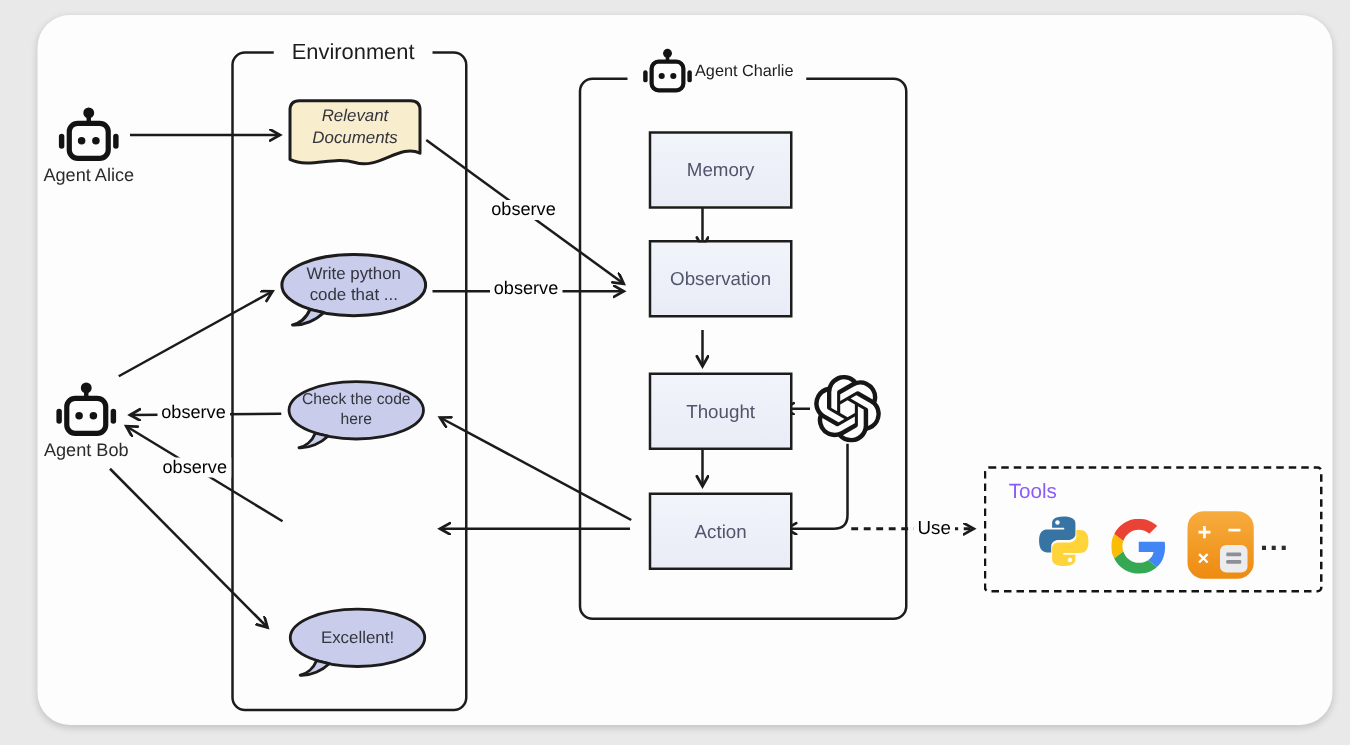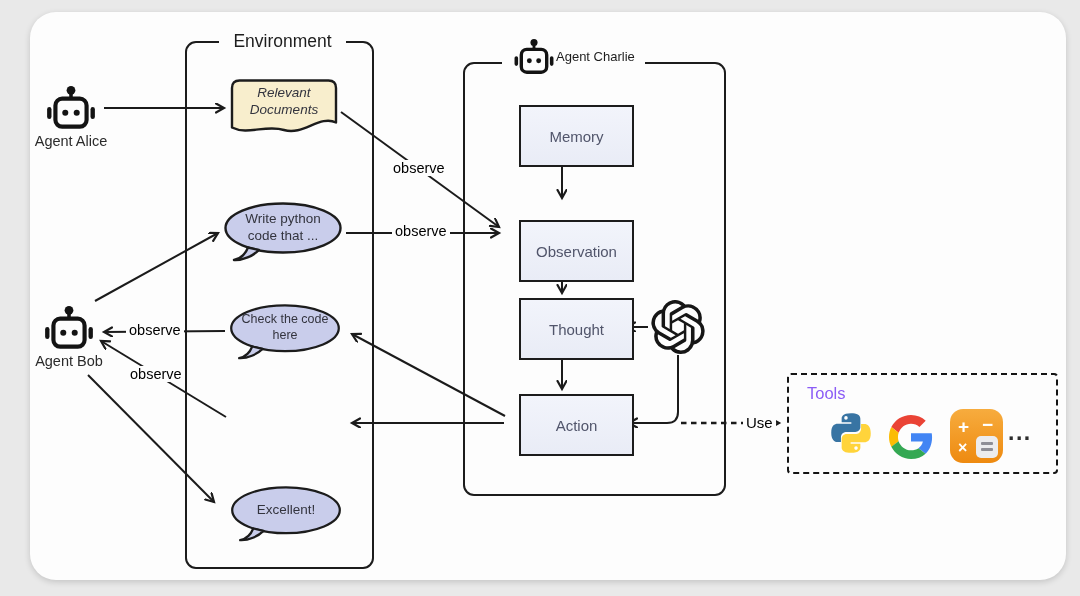--- a/index.html
+++ b/index.html
@@ -173,21 +173,21 @@
 
   <div class="node" style="left:227px;top:485px;width:118px;height:58px;">
     <svg width="118" height="58" viewBox="0 0 120 62">
       <ellipse cx="60" cy="27" rx="57.5" ry="24.5" fill="#c9cdeb" stroke="#1c1c1c" stroke-width="2.4"></ellipse>
       <path d="M25,46.5 C22,54 16,58 11,59 C20,59.5 30,55 36,49 Z" fill="#c9cdeb" stroke="#1c1c1c" stroke-width="2.4" stroke-linejoin="round"></path>
     </svg>
     <div class="ntext" style="left:11px;top:2px;width:96px;height:46px;font-size:13.5px;">Excellent!</div>
   </div>
 
   <div class="pbox" style="top:105px;">Memory</div>
-  <div class="pbox" style="top:220px;">Observation</div>
+  <div class="pbox" style="top:192px;">Observation</div>
   <div class="pbox" style="top:298px;">Thought</div>
   <div class="pbox" style="top:394px;">Action</div>
 
   <div class="node" style="left:651px;top:300px;width:54px;height:54px;">
     <svg width="54" height="54" viewBox="0 0 24 24">
       <path fill="#161616" d="M22.2819 9.8211a5.9847 5.9847 0 0 0-.5157-4.9108 6.0462 6.0462 0 0 0-6.5098-2.9A6.0651 6.0651 0 0 0 4.9807 4.1818a5.9847 5.9847 0 0 0-3.9977 2.9 6.0462 6.0462 0 0 0 .7427 7.0966 5.98 5.98 0 0 0 .511 4.9107 6.051 6.051 0 0 0 6.5146 2.9001A5.9847 5.9847 0 0 0 13.2599 24a6.0557 6.0557 0 0 0 5.7718-4.2058 5.9894 5.9894 0 0 0 3.9977-2.9001 6.0557 6.0557 0 0 0-.7475-7.073zm-9.022 12.6081a4.4755 4.4755 0 0 1-2.8764-1.0408l.1419-.0804 4.7783-2.7582a.7948.7948 0 0 0 .3927-.6813v-6.7369l2.02 1.1686a.071.071 0 0 1 .038.052v5.5826a4.504 4.504 0 0 1-4.4945 4.4944zm-9.6607-4.1254a4.4708 4.4708 0 0 1-.5346-3.0137l.142.0852 4.783 2.7582a.7712.7712 0 0 0 .7806 0l5.8428-3.3685v2.3324a.0804.0804 0 0 1-.0332.0615L9.74 19.9502a4.4992 4.4992 0 0 1-6.1408-1.6464zM2.3408 7.8956a4.485 4.485 0 0 1 2.3655-1.9728V11.6a.7664.7664 0 0 0 .3879.6765l5.8144 3.3543-2.0201 1.1685a.0757.0757 0 0 1-.071 0l-4.8303-2.7865A4.504 4.504 0 0 1 2.3408 7.8956zm16.5963 3.8558L13.1038 8.364 15.1192 7.2a.0757.0757 0 0 1 .071 0l4.8303 2.7913a4.4944 4.4944 0 0 1-.6765 8.1042v-5.6772a.79.79 0 0 0-.407-.667zm2.0107-3.0231l-.142-.0852-4.7735-2.7818a.7759.7759 0 0 0-.7854 0L9.409 9.2297V6.8974a.0662.0662 0 0 1 .0284-.0615l4.8303-2.7866a4.4992 4.4992 0 0 1 6.6802 4.66zM8.3065 12.863l-2.02-1.1638a.0804.0804 0 0 1-.038-.0567V6.0742a4.4992 4.4992 0 0 1 7.3757-3.4537l-.142.0805L8.704 5.459a.7948.7948 0 0 0-.3927.6813zm1.0976-2.3654l2.602-1.4998 2.6069 1.4998v2.9994l-2.5974 1.4997-2.6067-1.4997Z"></path>
     </svg>
   </div>
 
   <div class="tools">
@@ -213,15 +213,15 @@
           <i style="top:12px;"></i>
         </div>
     </div>
     <div class="dots">...</div>
   </div>
 
   <div class="elabel" style="left:390px;top:160px;">observe</div>
   <div class="elabel" style="left:392px;top:223px;">observe</div>
   <div class="elabel" style="left:126px;top:322px;">observe</div>
   <div class="elabel" style="left:127px;top:366px;">observe</div>
-  <div class="elabel" style="left:731px;top:414px;font-size:15px;margin-left:12px;">Use</div>
+  <div class="elabel" style="left:731px;top:414px;font-size:15px;">Use</div>
 
 </div>
 
 </body></html>

